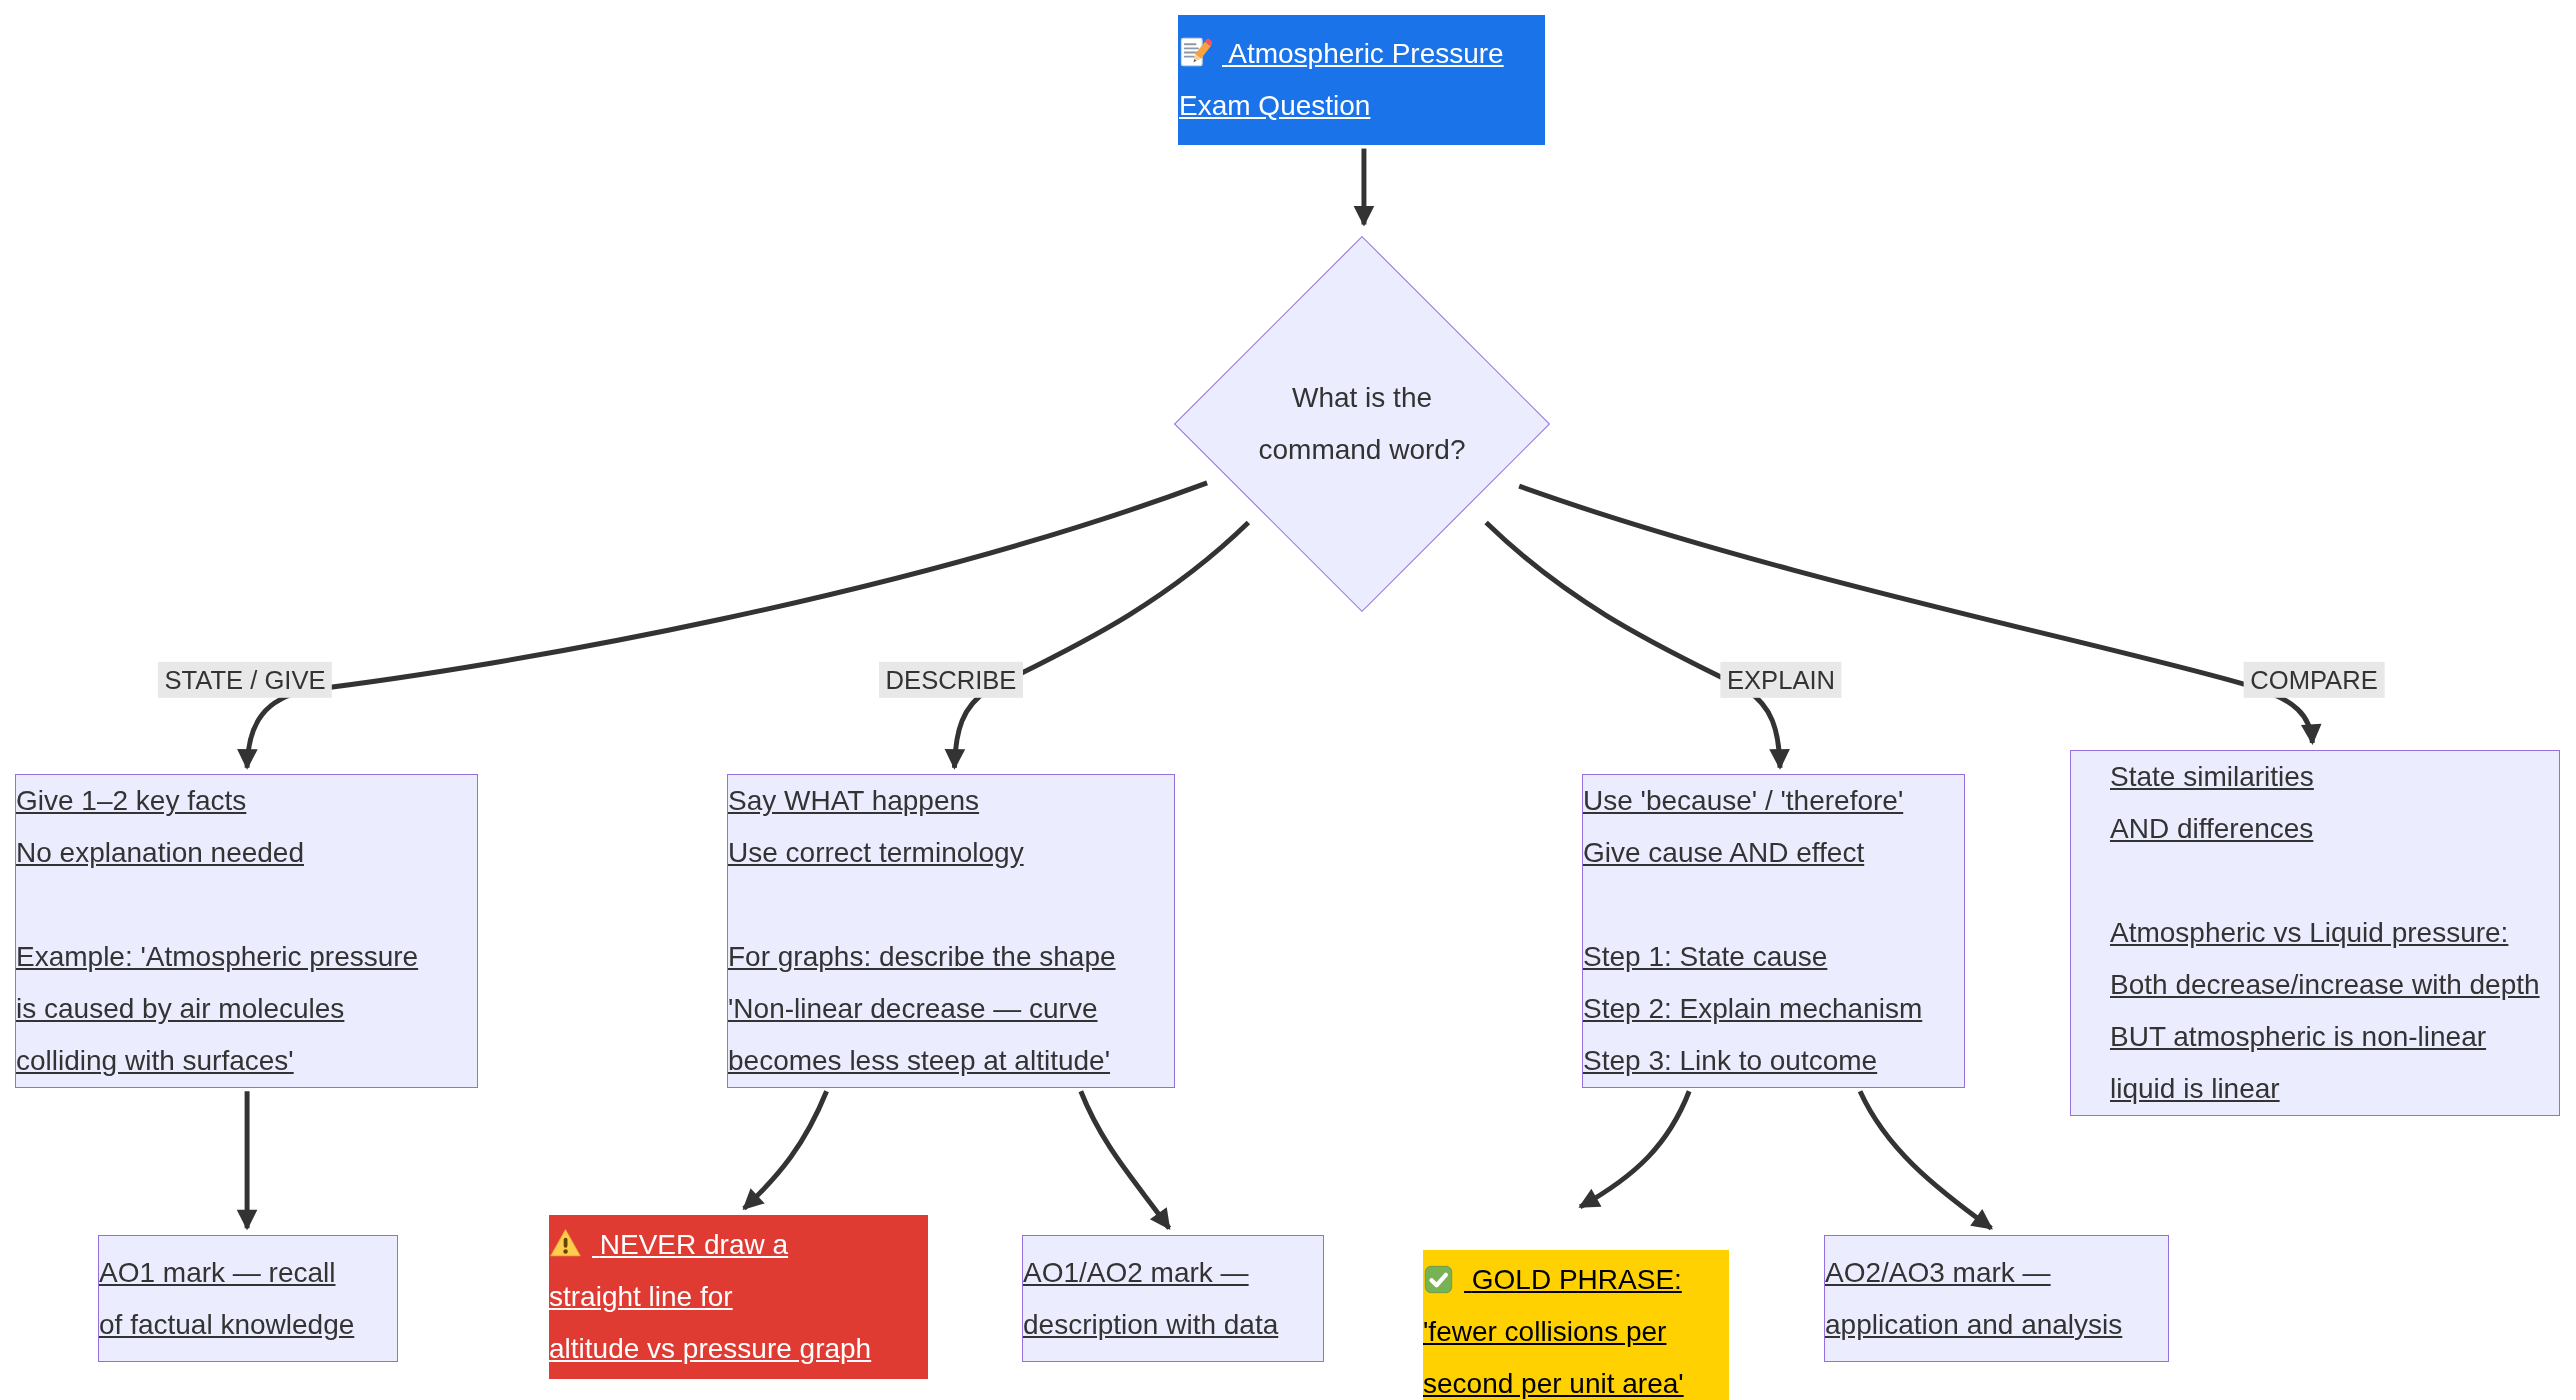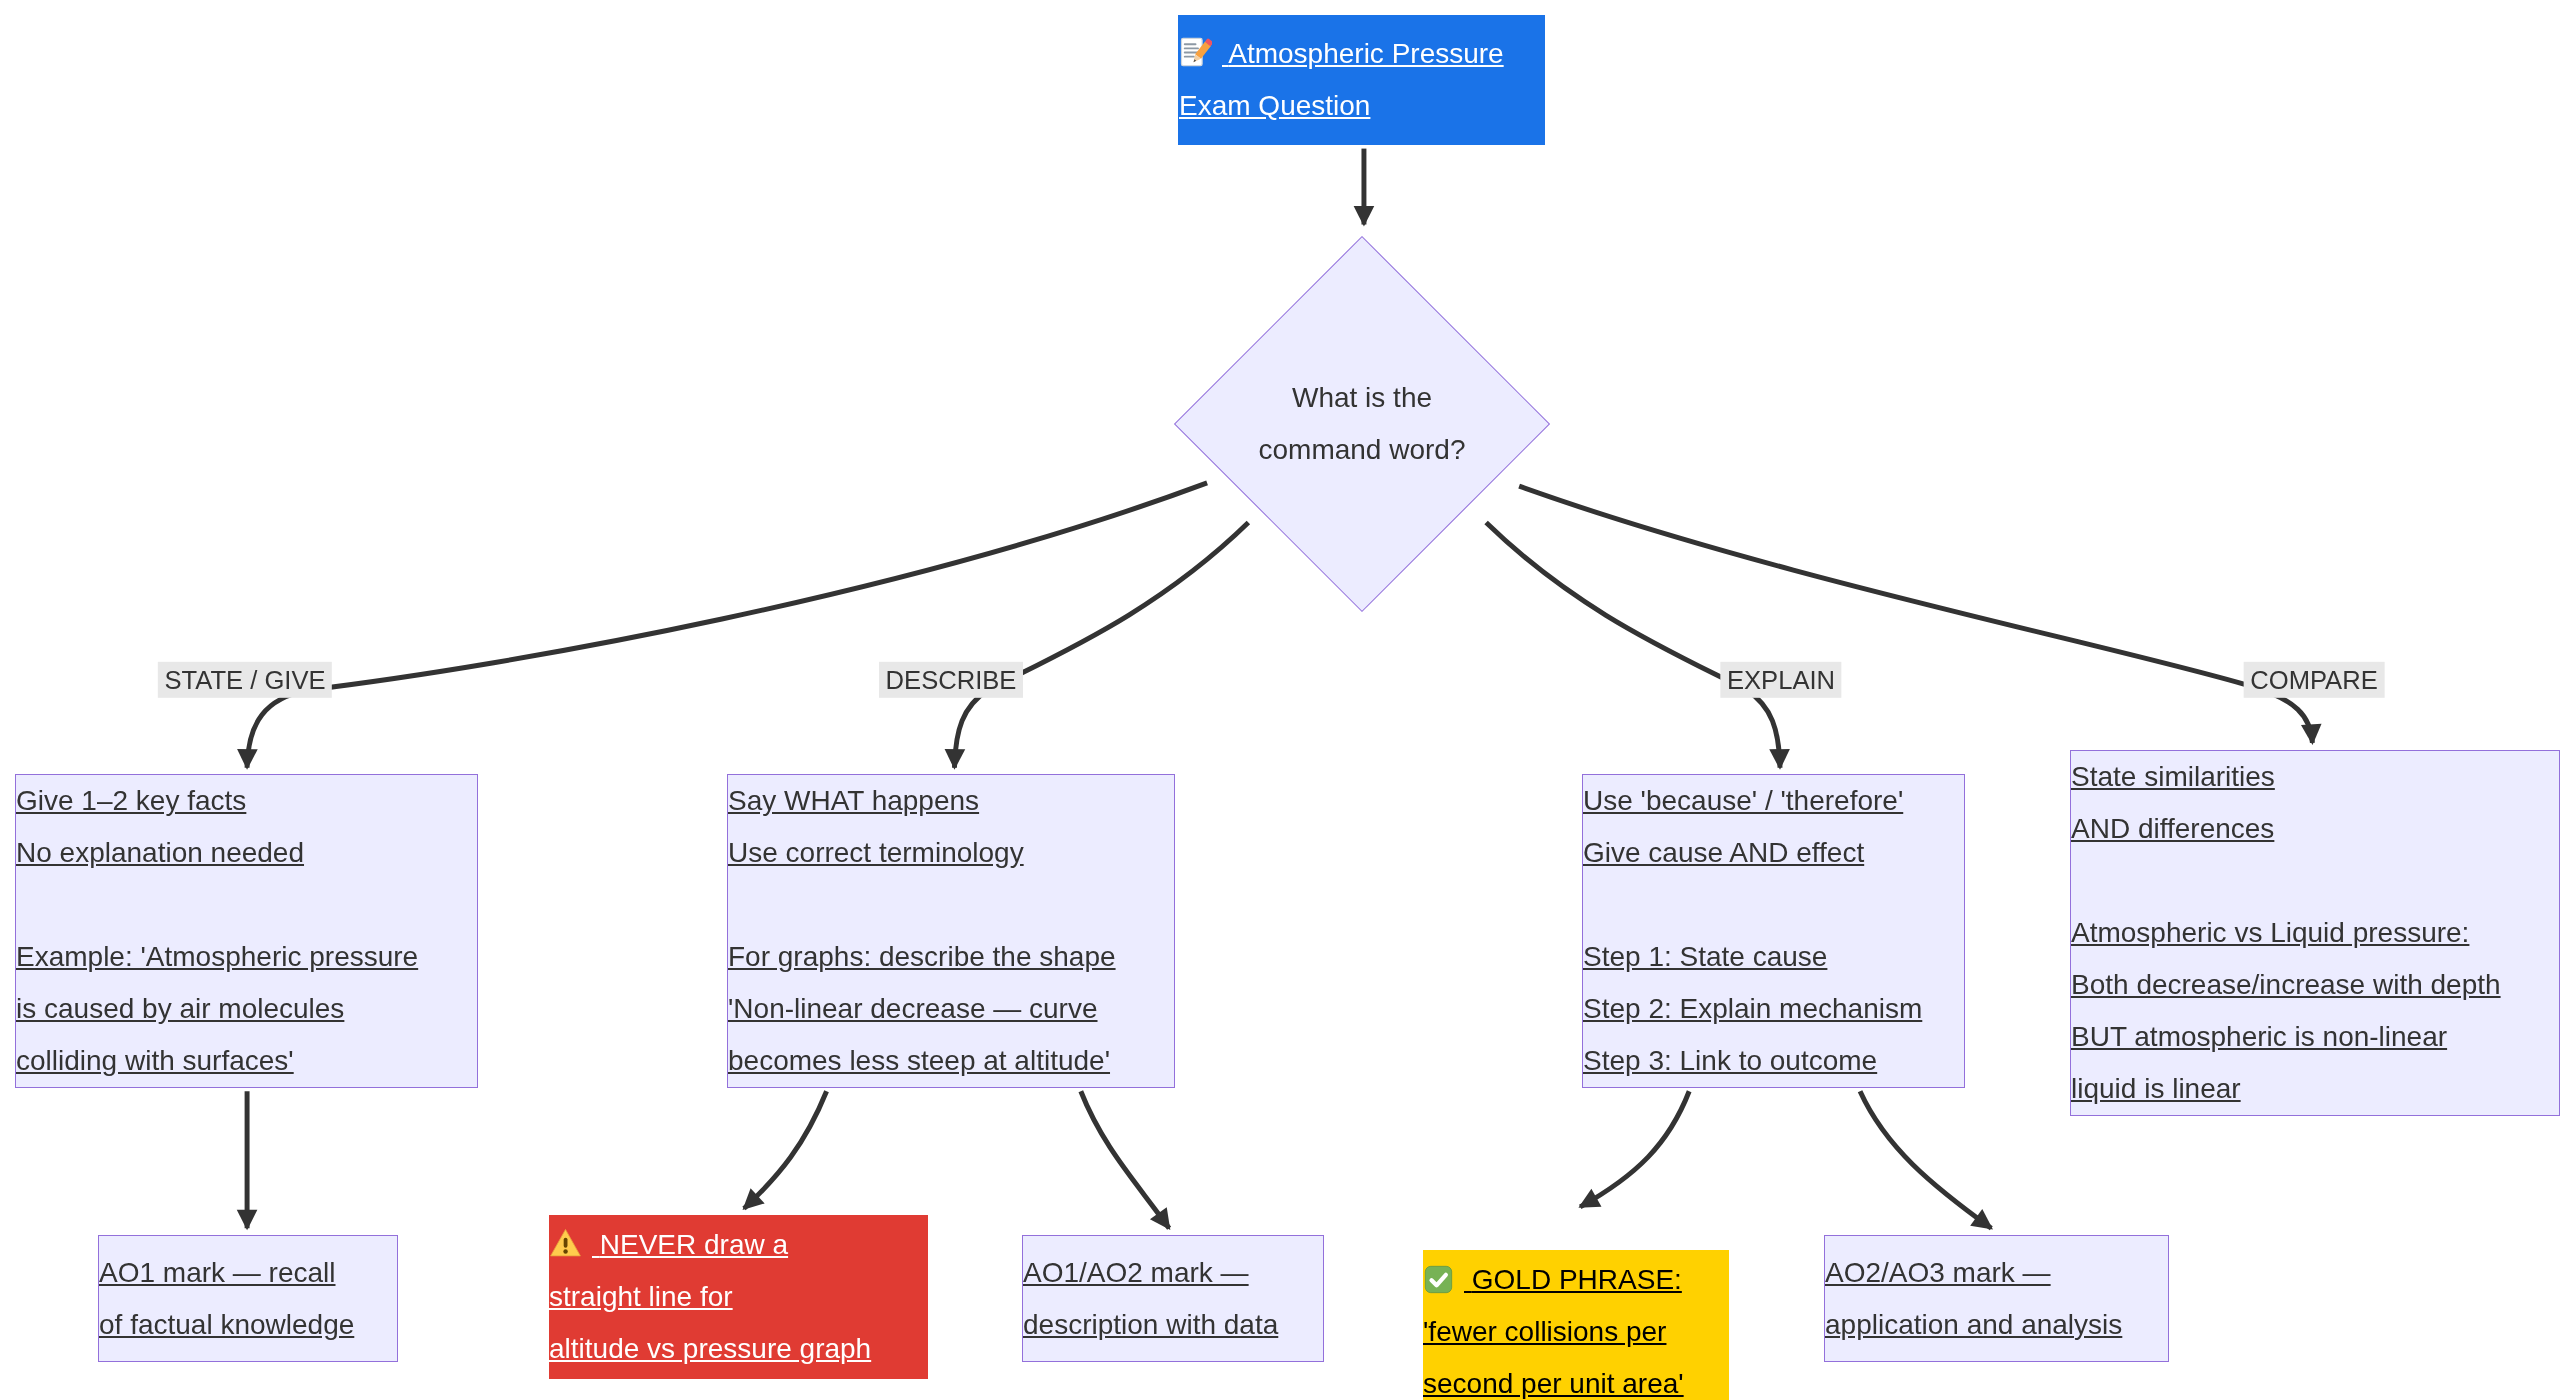--- a/index.html
+++ b/index.html
@@ -111,21 +111,21 @@
 
   <div class="node lavender" style="left:1582px;top:774px;width:383px;height:314px;">
     <div class="line">Use 'because' / 'therefore'</div>
     <div class="line">Give cause AND effect</div>
     <div class="line"></div>
     <div class="line">Step 1: State cause</div>
     <div class="line">Step 2: Explain mechanism</div>
     <div class="line">Step 3: Link to outcome</div>
   </div>
 
-  <div class="node lavender" style="left:2070px;top:750px;width:490px;height:366px;">
+  <div class="node lavender" style="left:2070px;top:750px;width:490px;height:366px;padding-left:39px;">
     <div class="line">State similarities</div>
     <div class="line">AND differences</div>
     <div class="line"></div>
     <div class="line">Atmospheric vs Liquid pressure:</div>
     <div class="line">Both decrease/increase with depth</div>
     <div class="line">BUT atmospheric is non-linear</div>
     <div class="line">liquid is linear</div>
   </div>
 
   <div class="node lavender" style="left:98px;top:1235px;width:300px;height:127px;">

